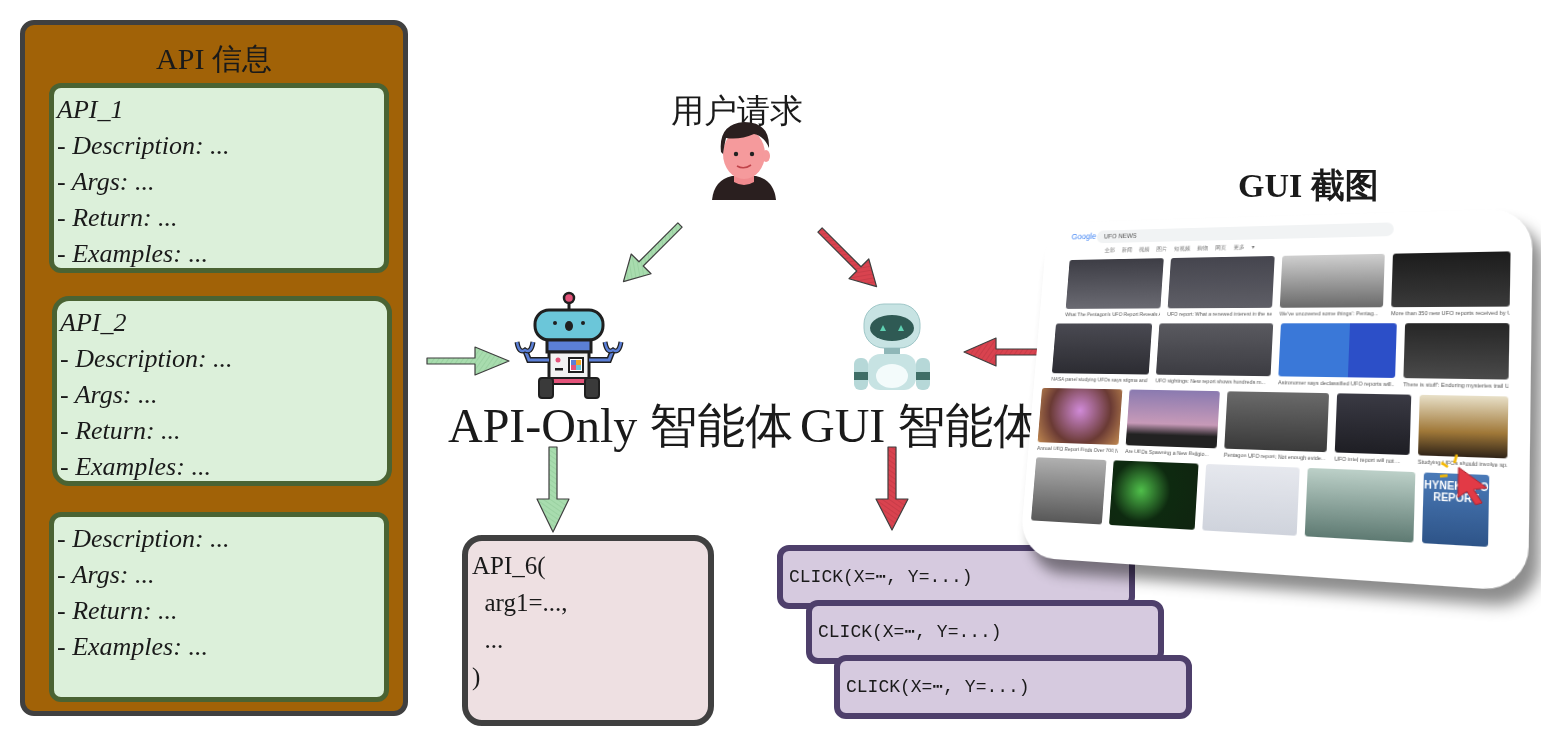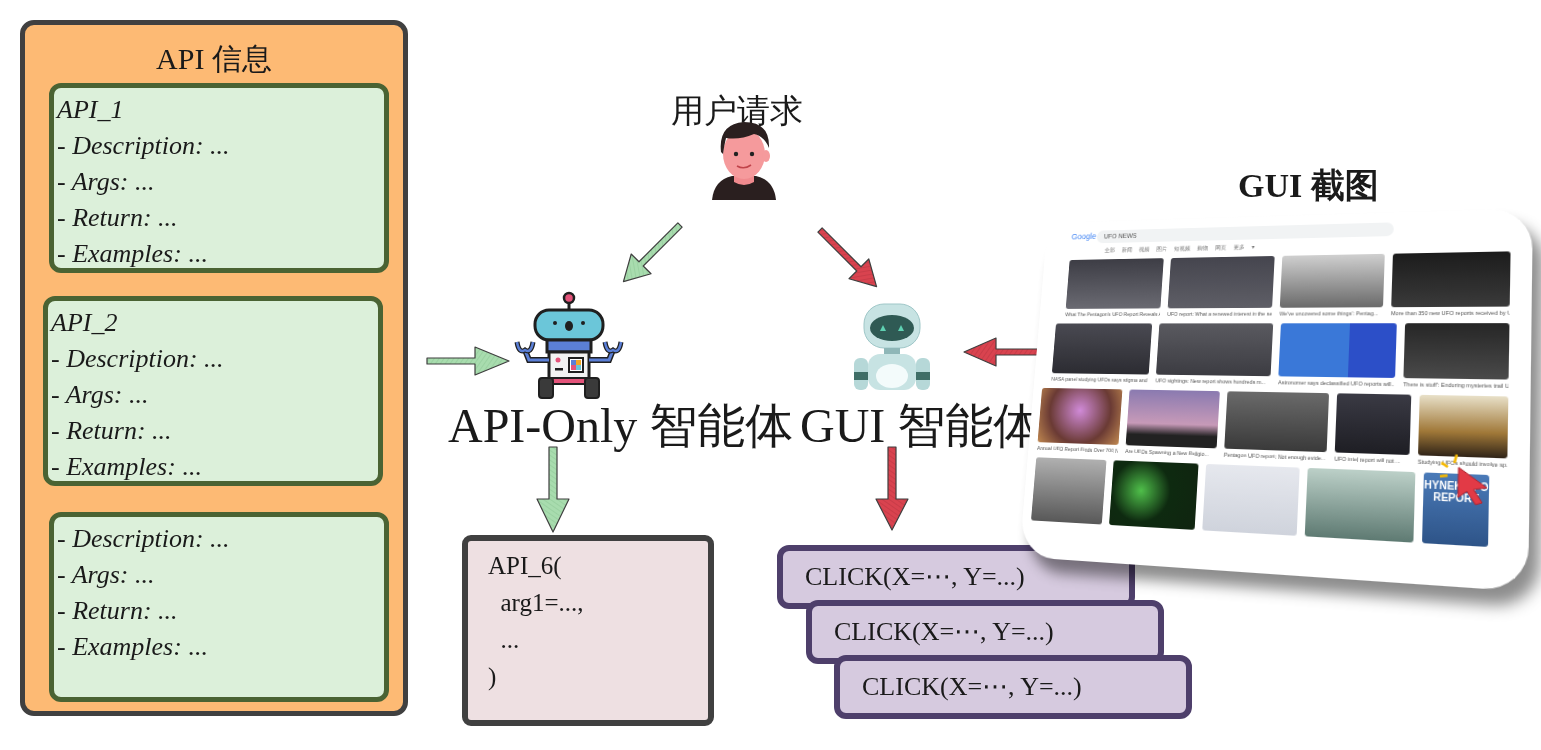--- a/index.html
+++ b/index.html
@@ -2,40 +2,40 @@
 <html><head>
 <meta charset="utf-8">
 <style>
   html, body { margin: 0; padding: 0; background: #ffffff; }
   body { width: 1541px; height: 750px; position: relative; overflow: hidden;
          font-family: "Liberation Serif", "DejaVu Serif", serif; color: #1a1a1a; }
   .abs { position: absolute; }
 
   
   #api-panel { left: 20px; top: 20px; width: 388px; height: 696px;
-    background: #fdba74; border: 5px solid #404040; border-radius: 14px; box-sizing: border-box; }
+    background: #a16207; border: 5px solid #404040; border-radius: 14px; box-sizing: border-box; }
   #api-panel-title { position: absolute; left: 0; right: 0; top: 14px; text-align: center; font-size: 30px; }
   .api-card { position: absolute; left: 24px; width: 340px; height: 190px; box-sizing: border-box;
     background: #dcf0da; border: 5px solid #4a6333; border-radius: 12px; padding: 4px 0 0 3px;
     font-size: 26px; line-height: 36px; font-style: italic; }
   .api-card div { white-space: nowrap; }
 
   
   .big-label { font-size: 48px; white-space: nowrap; }
 
   
   #api-call-box { left: 462px; top: 535px; width: 252px; height: 191px; box-sizing: border-box;
-    background: #eee0e2; border: 6px solid #404040; border-radius: 9px; padding: 6px 0 0 20px;
+    background: #eee0e2; border: 6px solid #404040; border-radius: 20px; padding: 6px 0 0 4px;
     font-size: 25px; line-height: 37px; }
   #api-call-box div { white-space: pre; }
 
   
   .click-box { position: absolute; width: 358px; height: 64px; box-sizing: border-box;
     background: #d6cadf; border: 6px solid #4e3f6b; border-radius: 12px;
-    font-size: 26px; line-height: 52px; padding-left: 22px; white-space: nowrap; }
+    font-size: 18px; line-height: 52px; padding-left: 6px; white-space: nowrap; font-family: Liberation Mono, monospace; }
 
   
   #gui-shot { left: 1010px; top: 210px; width: 510px; height: 360px;
     transform: perspective(900px) rotateY(-14deg) rotateX(8deg) rotateZ(1deg);
     transform-origin: center; background: #fff; border-radius: 40px;
     box-shadow: 10px 14px 14px rgba(0,0,0,0.45); overflow: hidden; }
   .gs-search { position: absolute; left: 60px; top: 10px; width: 310px; height: 14px; border-radius: 8px;
     background: #f1f3f4; font-family: "Liberation Sans", sans-serif; font-size: 7px; line-height: 14px; padding-left: 8px; color:#555; }
   .gs-logo { position:absolute; left: 30px; top: 11px; font-family: "Liberation Sans", sans-serif; font-size: 9px; color:#4285f4; }
   .gs-tabs { position:absolute; left: 70px; top: 28px; font-family:"Liberation Sans", sans-serif; font-size: 6px; color:#777; word-spacing: 6px; }
@@ -52,21 +52,21 @@
   <div id="api-panel-title">API 信息</div>
 
   <div class="api-card" style="top:58px;">
     <div>API_1</div>
     <div>- Description: ...</div>
     <div>- Args: ...</div>
     <div>- Return: ...</div>
     <div>- Examples: ...</div>
   </div>
 
-  <div class="api-card" style="top:271px; left:18px;">
+  <div class="api-card" style="top:271px; left:27px;border-radius:17px;">
     <div>API_2</div>
     <div>- Description: ...</div>
     <div>- Args: ...</div>
     <div>- Return: ...</div>
     <div>- Examples: ...</div>
   </div>
 
   <div class="api-card" style="top:487px;">
     <div>- Description: ...</div>
     <div>- Args: ...</div>

